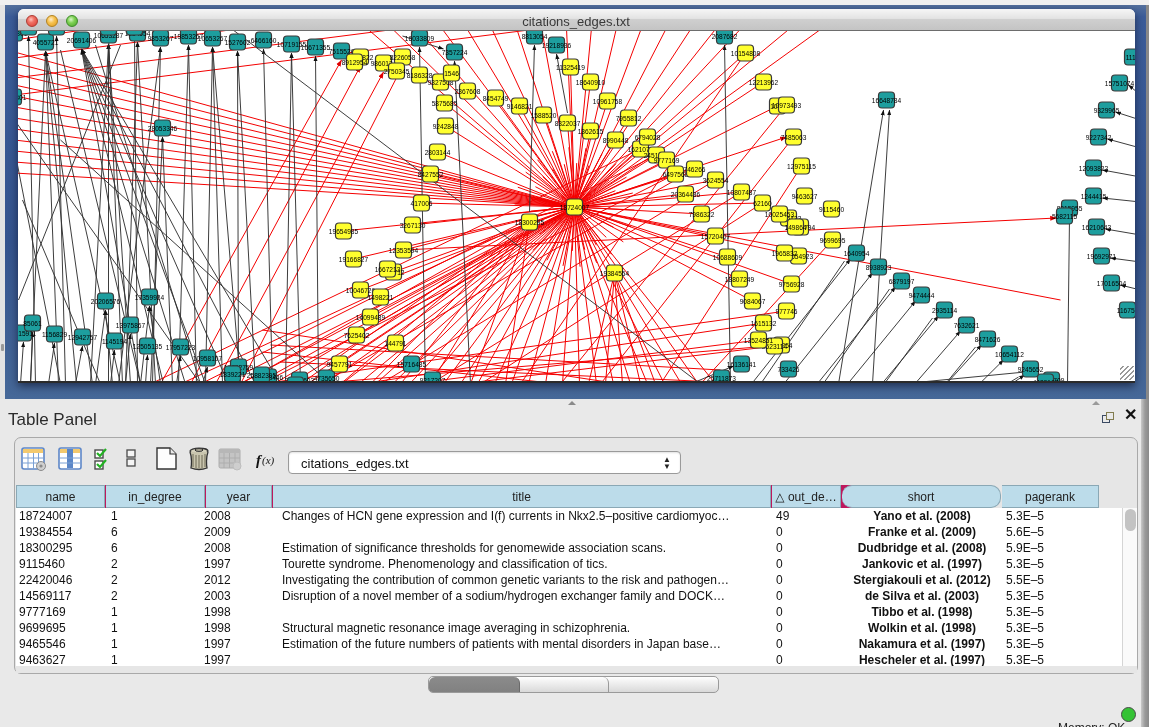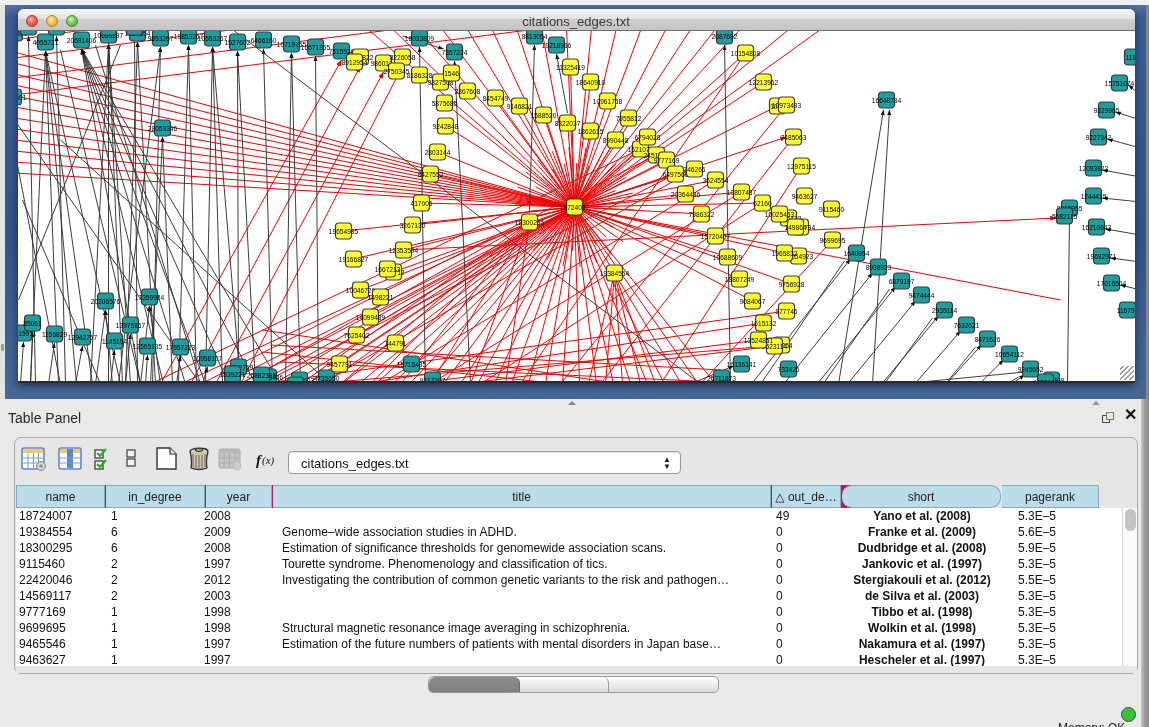--- a/index.html
+++ b/index.html
@@ -30,21 +30,21 @@
 #tl-r { left:8.5px; background:radial-gradient(circle at 4px 3.5px,#ffc2bb 0%,#f07266 35%,#d93a30 100%); border:.5px solid #ad3a32;}
 #tl-y { left:28.5px; background:radial-gradient(circle at 4px 3.5px,#ffeccd 0%,#f6c24f 40%,#df9b1f 100%); border:.5px solid #b38220;}
 #tl-g { left:48px; background:radial-gradient(circle at 4px 3.5px,#d8f5c8 0%,#7ed153 40%,#4aa42a 100%); border:.5px solid #3e8c2a;}
 #content { position:absolute; left:0; top:22px; width:1117px; height:350px;
   background:#fff; overflow:hidden; }
 #grip { position:absolute; right:1px; bottom:1px; width:14px; height:14px;
   background:repeating-linear-gradient(135deg,#fff 0 2px,#999 2px 3.5px); }
 
 
 #tablepanel { position:absolute; left:0; top:399px; width:1149px; height:328px; background:#e9e9e9; }
-#tp-title { position:absolute; left:8px; top:11px; font-size:14px; color:#2b2b2b;text-align:center; }
+#tp-title { position:absolute; left:8px; top:11px; font-size:17px; color:#2b2b2b;text-align:center; }
 #tp-float { position:absolute; left:1102px; top:13px; width:13px; height:12px; }
 #tp-float .sq1 { position:absolute; left:0; top:3px; width:8px; height:8px; border:1px solid #3b4a63; background:#e9e9e9;}
 #tp-float .sq2 { position:absolute; left:4px; top:0; width:8px; height:8px; border:1px solid #827c4f; background:#e9e9e9;}
 #tp-close { position:absolute; left:1124px; top:6px; font-size:16px; font-weight:bold; color:#111; }
 
 #tp-box { position:absolute; left:14px; top:38px; width:1124px; height:237px;
   border:1.5px solid #a9a9a9; border-radius:7px; background:#e6e6e6; }
 
 #toolbar { position:absolute; left:0; top:0; width:100%; height:44px; }
 #dropdown { position:absolute; left:273px; top:13px; width:393px; height:23px;
@@ -55,21 +55,21 @@
 
 #thead { position:absolute; left:1px; top:47px; width:910px; height:23px; background:#be185d; }
 #thead .hc { position:absolute; top:0; height:23px; background:#bcdcea; border-right:1px solid #8aa8b5;
   border-top:1px solid #8aa8b5; border-bottom:1px solid #8aa8b5;
   font-size:12px; color:#222; text-align:center; line-height:22px; }
 #trows { position:absolute; left:1px; top:70px; width:1107px; height:160px; background:#fff; font-size:12px; color:#111; }
 .row { position:absolute; height:16px; line-height:16px; width:1107px; white-space:nowrap; }
 .c0 { position:absolute; left:3px; } .c1 { position:absolute; left:95px; }
 .c2 { position:absolute; left:188px; } .c3 { position:absolute; left:266px; }
 .c4 { position:absolute; left:760px; } .c5 { position:absolute; left:826px; width:160px; text-align:center;font-weight:bold;}
-.c6 { position:absolute; left:990px;margin-left:12px; }
+.c6 { position:absolute; left:990px; }
 #vsb { position:absolute; left:1107px; top:70px; width:15px; height:160px; background:#fafafa; border-left:1px solid #d5d5d5;}
 #vsb .thumb { position:absolute; left:2px; top:1px; width:11px; height:22px; border-radius:6px; background:#c3c3c3; }
 #hsbar { position:absolute; left:1px; top:228px; width:1121px; height:7px; background:#e6e6e6; }
 
 #tabs { position:absolute; left:428px; top:277px; height:17px; border:1px solid #9a9a9a;
   border-radius:5px; overflow:hidden; display:flex;
   background:linear-gradient(180deg,#fefefe,#d9d9d9); font-size:13px; }
 #tabs .seg { padding:16px 12px; line-height:16px; color:#1a1a1a; border-right:1px solid #9a9a9a;border-radius:6px; }
 #tabs .seg.sel { background:linear-gradient(180deg,#8b8b8b,#757575); color:#f4f4f4; border-right:1px solid #6a6a6a;}
 #tabs .seg:last-child { border-right:none; }
@@ -765,29 +765,29 @@
         <div class="hc" style="left:257px;width:498px;">title</div>
         <div class="hc" style="left:756px;width:69px;">△ out_de…</div>
         <div class="hc" style="left:826px;width:159px;border-radius:10px;">short</div>
         <div class="hc" style="left:986px;width:97px;">pagerank</div>
       </div>
       <div id="trows">
         <div class="row" style="top:0">
             <span class="c0">18724007</span>
             <span class="c1">1</span>
             <span class="c2">2008</span>
+            <span class="c3">Changes of HCN gene expression and I(f) currents in Nkx2.5–positive cardiomyoc…</span>
             <span class="c4">49</span>
             <span class="c5">Yano et al. (2008)</span>
             <span class="c6">5.3E–5</span>
           </div>
         <div class="row" style="top:16px">
             <span class="c0">19384554</span>
             <span class="c1">6</span>
             <span class="c2">2009</span>
-            <span class="c3">Genome–wide association studies in ADHD.</span>
             <span class="c4">0</span>
             <span class="c5">Franke et al. (2009)</span>
             <span class="c6">5.6E–5</span>
           </div>
         <div class="row" style="top:32px">
             <span class="c0">18300295</span>
             <span class="c1">6</span>
             <span class="c2">2008</span>
             <span class="c3">Estimation of significance thresholds for genomewide association scans.</span>
             <span class="c4">0</span>
@@ -809,20 +809,21 @@
             <span class="c2">2012</span>
             <span class="c3">Investigating the contribution of common genetic variants to the risk and pathogen…</span>
             <span class="c4">0</span>
             <span class="c5">Stergiakouli et al. (2012)</span>
             <span class="c6">5.5E–5</span>
           </div>
         <div class="row" style="top:80px">
             <span class="c0">14569117</span>
             <span class="c1">2</span>
             <span class="c2">2003</span>
+            <span class="c3">Disruption of a novel member of a sodium/hydrogen exchanger family and DOCK…</span>
             <span class="c4">0</span>
             <span class="c5">de Silva et al. (2003)</span>
             <span class="c6">5.3E–5</span>
           </div>
         <div class="row" style="top:96px">
             <span class="c0">9777169</span>
             <span class="c1">1</span>
             <span class="c2">1998</span>
             <span class="c4">0</span>
             <span class="c5">Tibbo et al. (1998)</span>

